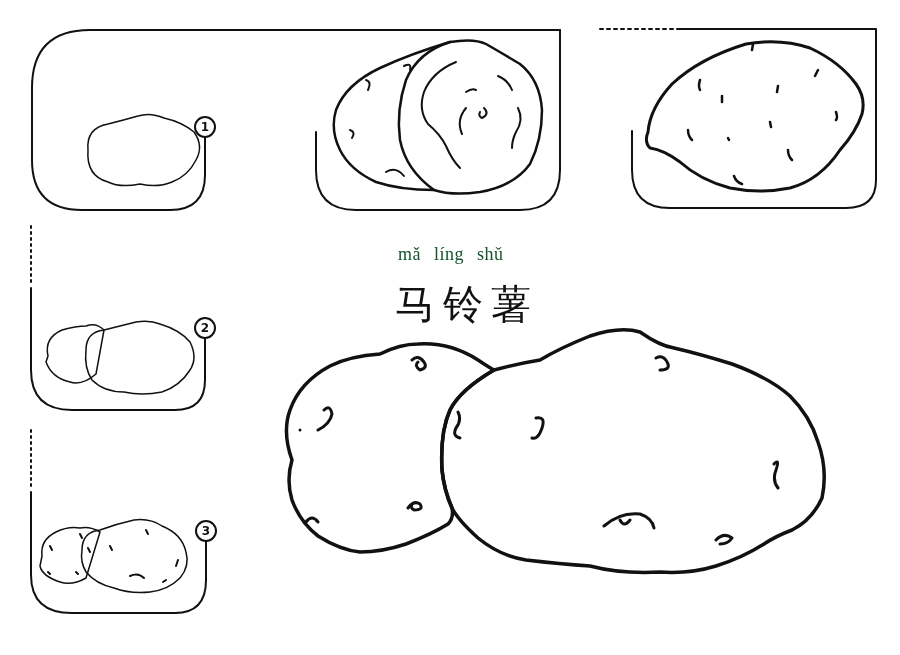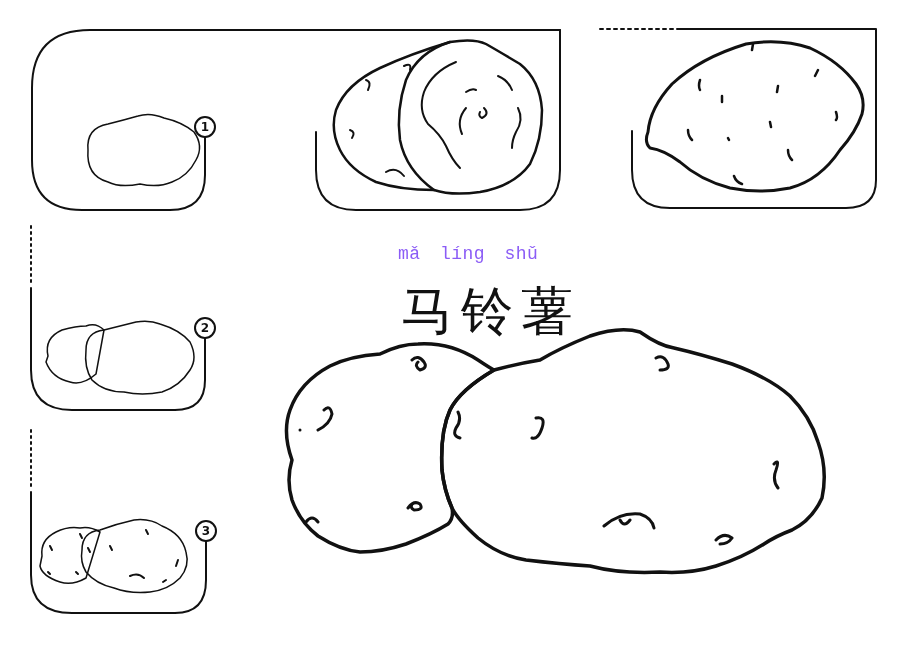--- a/index.html
+++ b/index.html
@@ -1,20 +1,20 @@
 <!DOCTYPE html>
 <html><head>
 <meta charset="utf-8">
 <style>
   html, body { margin: 0; padding: 0; background: #ffffff; }
   body { width: 900px; height: 655px; position: relative; overflow: hidden; font-family: "DejaVu Sans", sans-serif; }
   svg.canvas { position: absolute; left: 0; top: 0; width: 900px; height: 655px; }
   .stroke { fill: none; stroke: #111; stroke-linecap: round; stroke-linejoin: round; }
-  .pinyin { position: absolute; left: 398px; top: 244px; width: 150px; font-family: Liberation Mono, monospace; font-size: 18px; color: #8b5cf6; letter-spacing: 0.5px; word-spacing: 8px; }
-  .hanzi { position: absolute; left: 395px; top: 277px; font-family: "DejaVu Serif", serif; font-size: 52px; color: #111; letter-spacing: 8px; margin-left: 6px; }
+  .pinyin { position: absolute; left: 398px; top: 244px; width: 150px; font-family: Liberation Serif, serif; font-size: 18px; color: #14532d; letter-spacing: 0.5px; word-spacing: 8px; }
+  .hanzi { position: absolute; left: 395px; top: 277px; font-family: "DejaVu Serif", serif; font-size: 40px; color: #111; letter-spacing: 8px; }
   .badge { position: absolute; width: 18px; height: 18px; border: 2px solid #111; border-radius: 50%; background: #fff; font-family: "DejaVu Sans", sans-serif; font-weight: bold; font-size: 12px; line-height: 18px; text-align: center; color: #111; }
 </style>
 </head>
 <body>
 
 <svg class="canvas" viewBox="0 0 900 655">
 
   <g>
     <path class="stroke" stroke-width="2" d="M560,30 L90,30 Q32,30 32,88 L32,160 Q32,210 82,210 L170,210 Q205,210 205,175 L205,135"></path>
     <path class="stroke" stroke-width="1.5" d="M88,150 Q86,128 108,124 Q124,120 138,116 Q150,112 164,118 Q182,122 194,132 Q204,146 196,160 Q188,176 172,182 Q158,188 140,184 Q120,188 108,182 Q86,176 88,150 Z"></path>

